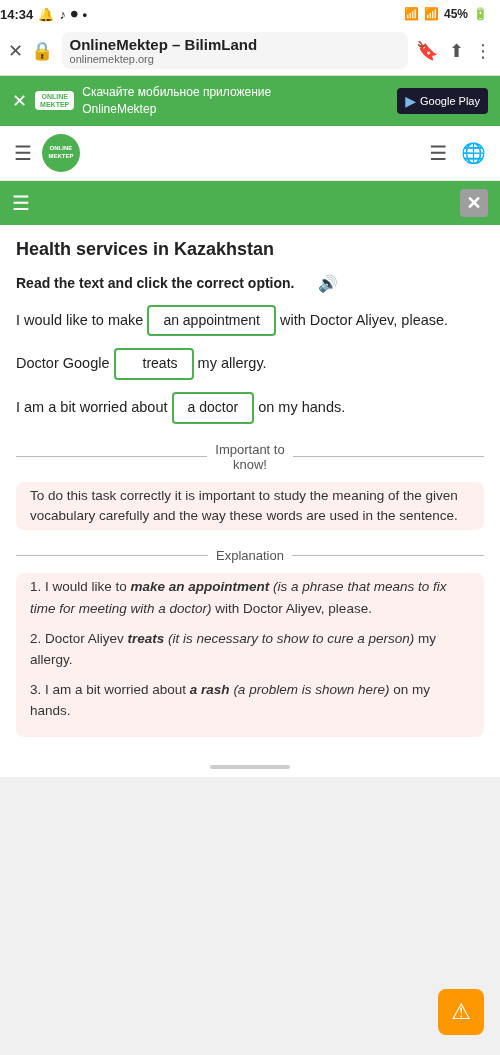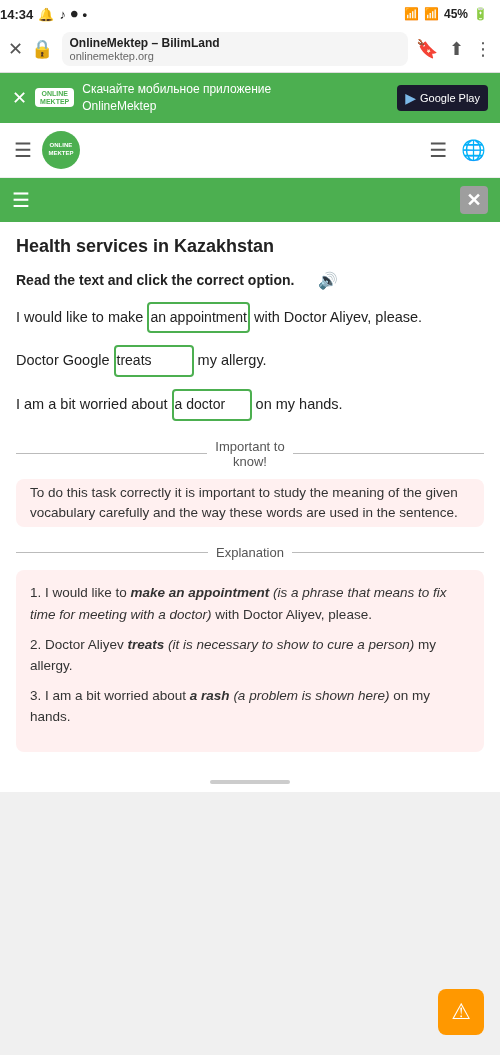--- a/index.html
+++ b/index.html
@@ -34,21 +34,21 @@
       padding: 6px 8px;
       gap: 8px;
       border-bottom: 1px solid #ddd;
     }
     .browser-url-box {
       flex: 1;
       background: #f5f5f5;
       border-radius: 8px;
       padding: 4px 8px;
     }
-    .browser-url-title { font-weight: bold; font-size: 12px; }
+    .browser-url-title { font-weight: bold; font-size: 15px; }
     .browser-url-sub { font-size: 11px; color: #666; }
     .browser-icons { display: flex; gap: 10px; align-items: center; }
     .icon-btn { font-size: 18px; color: #555; cursor: pointer; }
 
     
     .promo-banner {
       background: #4caf50;
       display: flex;
       align-items: center;
       justify-content: space-between;
@@ -162,26 +162,26 @@
     .sentence {
       margin-bottom: 12px;
       font-size: 14.5px;
       line-height: 1.7;
     }
 
     .answer-box {
       display: inline-block;
       border: 2px solid #4caf50;
       border-radius: 4px;
-      padding: 2px 1px;
+      padding: 2px 14px;
       background: #fff;
       font-size: 14px;
       color: #222;
       min-width: 80px;
-      text-align: left;
+      text-align: right;
     }
 
     
     .divider-section {
       display: flex;
       align-items: center;
       margin: 18px 0 10px 0;
       gap: 8px;
     }
     .divider-line {
@@ -204,21 +204,21 @@
       font-size: 13.5px;
       color: #333;
       line-height: 1.5;
       margin-bottom: 14px;
     }
 
     
     .explanation-box {
       background: #fff0f0;
       border-radius: 8px;
-      padding: 12px 14px;
+      padding: 3px 14px;
       font-size: 13.5px;
       color: #333;
       line-height: 1.6;
     }
     .explanation-box p { margin-bottom: 8px; }
     .explanation-box p:last-child { margin-bottom: 12px; }
     .italic { font-style: italic; }
     .bold-italic { font-weight: bold; font-style: italic; }
 
     

